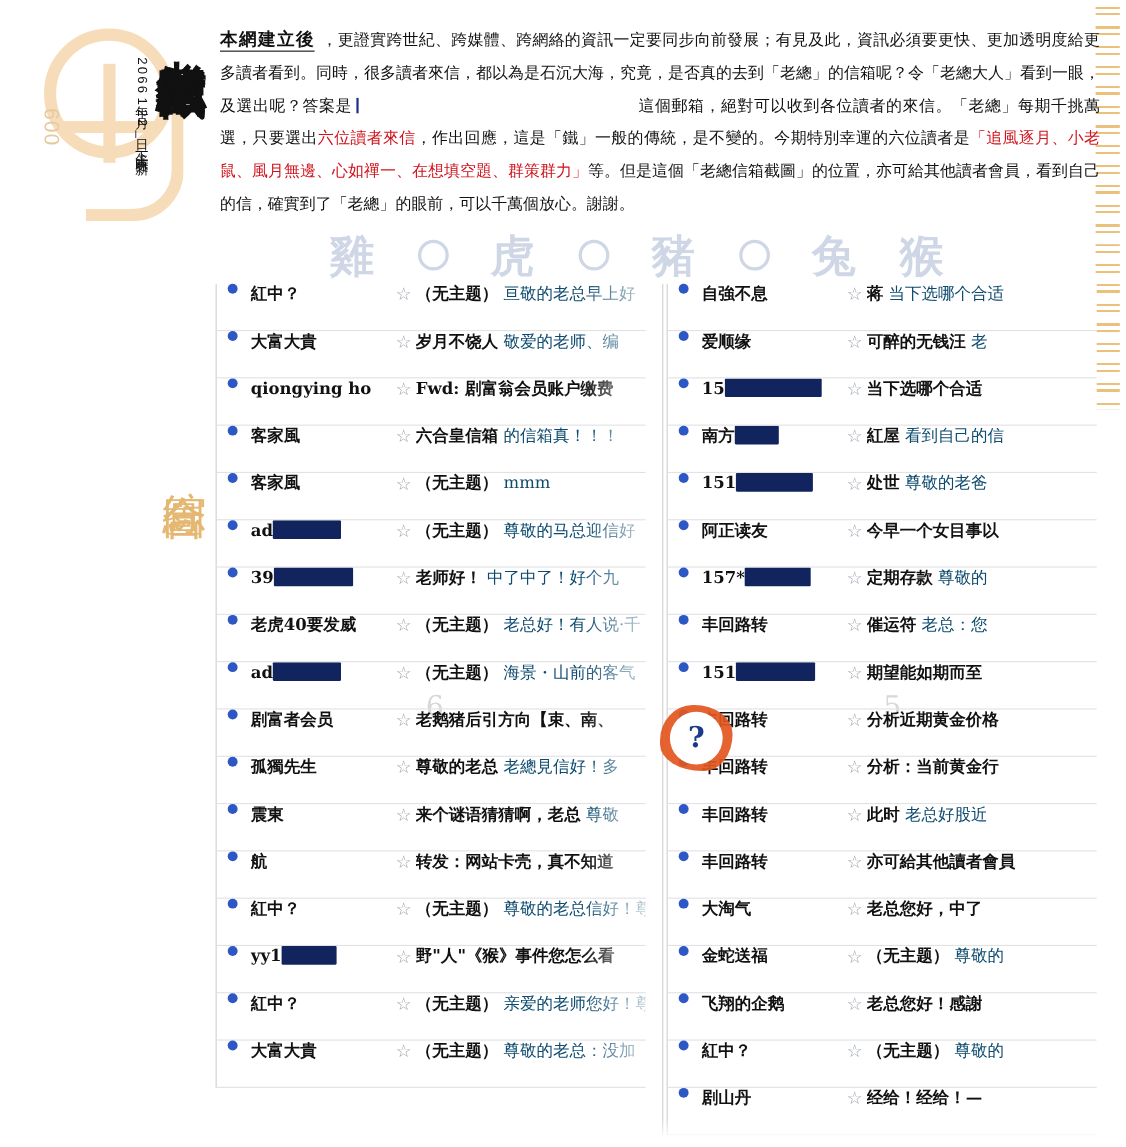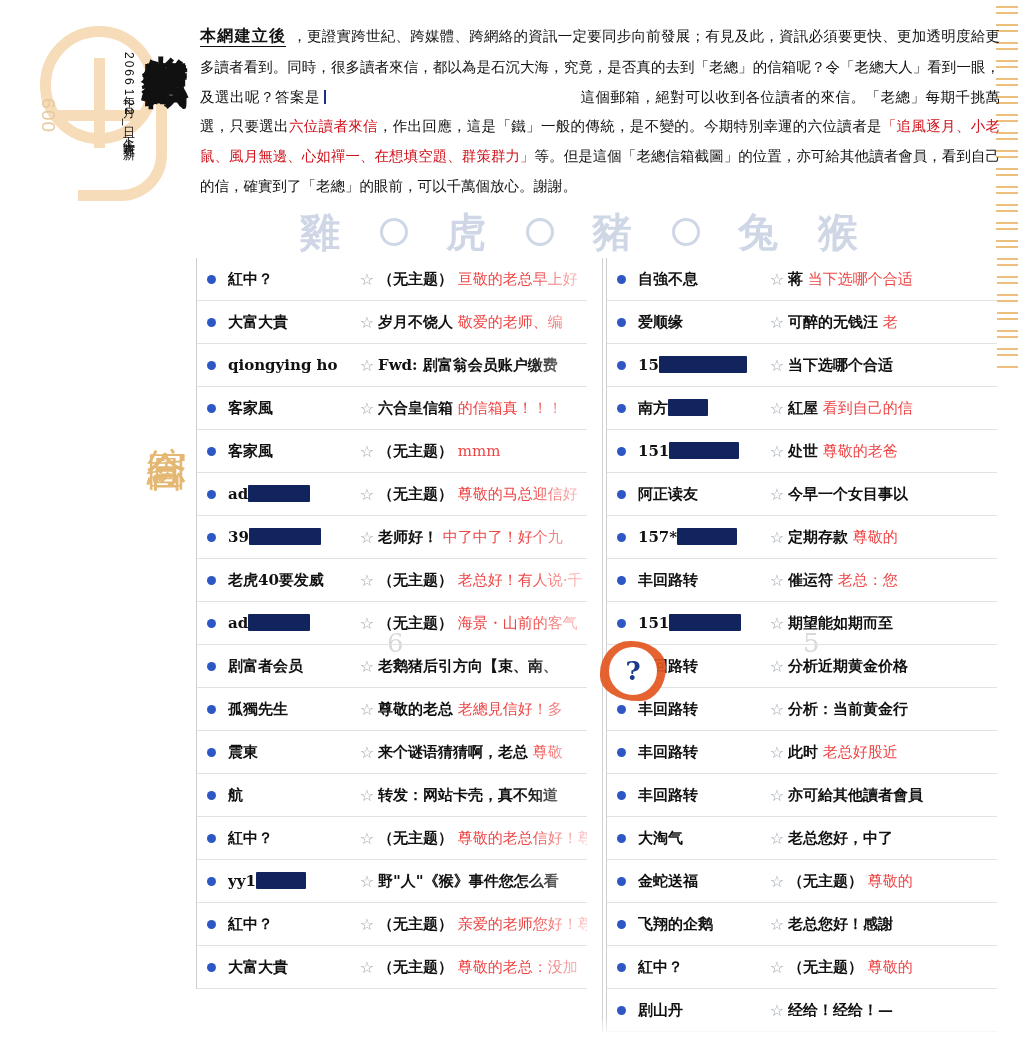--- a/index.html
+++ b/index.html
@@ -107,21 +107,21 @@
     position:absolute;top:0;width:390px;
     border-left:1px solid #cfcfcf;
     background:#fff;
   }
   .col-left{left:0;}
   .col-right{left:410px;}
   .col .divider-v{
     position:absolute;left:-5px;top:0;width:1px;height:100%;background:#d2d2d2;
   }
   .mail-row{
-    position:relative;height:42px;display:flex;align-items:center;
+    position:relative;height:42px;display:flex;align-items:flex-start;
     border-bottom:1px solid #e2e2e2;
   }
   .mail-row .bullet{
     width:9px;height:9px;border-radius:50%;background:#2c57c4;
     margin-left:10px;margin-right:12px;flex:none;
   }
   .mail-row .sender{
     width:128px;flex:none;
     font-family:"DejaVu Serif", serif;
     font-size:15px;font-weight:bold;color:#111;
@@ -131,21 +131,21 @@
   .mail-row .star{
     width:22px;flex:none;color:#9aa3ad;font-size:16px;text-align:center;
   }
   .mail-row .subject{
     flex:1;font-family:"DejaVu Serif", serif;
     font-size:15px;font-weight:bold;color:#111;
     white-space:nowrap;overflow:hidden;
     -webkit-mask-image:linear-gradient(to right,#000 72%,rgba(0,0,0,.25) 100%);
     mask-image:linear-gradient(to right,#000 72%,rgba(0,0,0,.25) 100%);
   }
-  .mail-row .subject .dim{color:#ef4444;font-weight:normal;}
+  .mail-row .subject .dim{color:#0c4a6e;font-weight:normal;}
   .redact{
     display:inline-block;height:17px;background:#12245e;
     vertical-align:-3px;border-radius:1px;
   }
   
   .pgnum{
     position:absolute;font-family:"DejaVu Serif", serif;
     font-size:26px;color:#d8d8d8;
   }
   .pg-left{left:190px;top:370px;}

